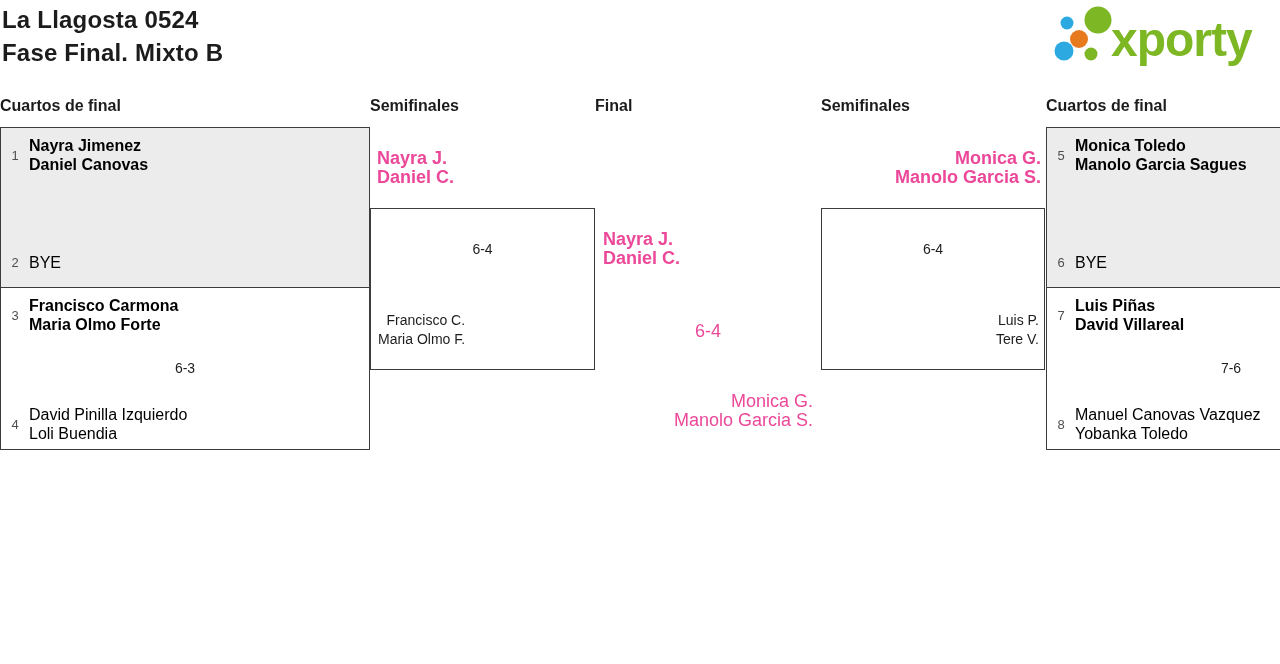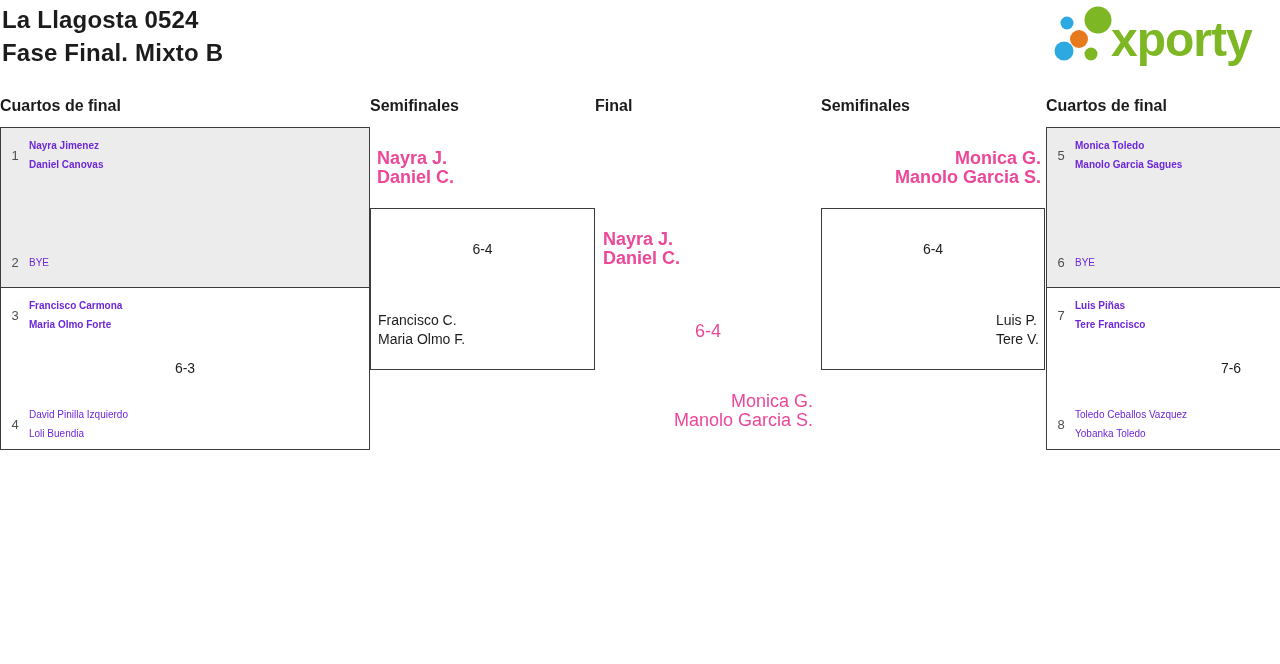--- a/index.html
+++ b/index.html
@@ -18,28 +18,28 @@
   
   .match-box{position:absolute;box-sizing:border-box;border:1px solid #3c3c3c;background:#fff;}
   .match-box.gray{background:#ececec;}
   .match-box.no-top{border-top:none;}
 
   .slot{position:absolute;left:0;right:0;display:flex;align-items:center;}
   .slot.top{top:8px;}
   .slot.bottom{bottom:6px;}
   .slot.bye{bottom:15px;}
   .seed{flex:none;width:28px;text-align:center;font-size:13px;color:#4f4f4f;}
-  .names{font-size:10px;line-height:19px;color:#6d28d9;}
+  .names{font-size:16px;line-height:19px;color:#000000;}
   .winner{font-weight:700;}
 
   .score{position:absolute;left:0;right:0;text-align:center;font-size:14px;color:#1d1d1d;}
   .score.qf{top:72px;}
   .score.sf{top:32px;}
 
-  .sf-loser{position:absolute;bottom:20px;font-size:14px;line-height:19px;color:#1d1d1d;}
+  .sf-loser{position:absolute;bottom:20px;font-size:14px;line-height:19px;color:#1d1d1d;text-align:right;}
   .sf-loser.left{left:7px;}
   .sf-loser.right{right:5px;}
 
   .adv{position:absolute;font-size:18px;line-height:19px;color:#ec4899;}
   .adv.bold{font-weight:700;}
   .t-right{text-align:right;}
   .t-center{text-align:center;}
 </style>
 </head>
 <body>
@@ -152,26 +152,26 @@
         <div>BYE</div>
       </div>
     </div>
   </div>
 
   <div class="match-box no-top" style="left:1046px;top:288px;width:370px;height:162px">
     <div class="slot top">
       <span class="seed">7</span>
       <div class="names winner">
         <div>Luis Piñas</div>
-        <div>Tere Francisco</div>
+        <div>David Villareal</div>
       </div>
     </div>
     <div class="score qf">7-6</div>
     <div class="slot bottom">
       <span class="seed">8</span>
       <div class="names">
-        <div>Toledo Ceballos Vazquez</div>
+        <div>Manuel Canovas Vazquez</div>
         <div>Yobanka Toledo</div>
       </div>
     </div>
   </div>
 
 </div>
 
 </body></html>

